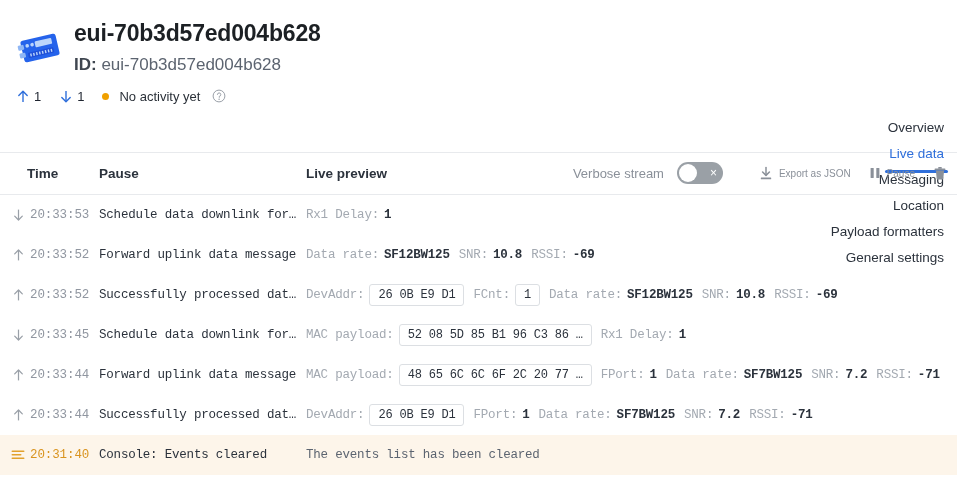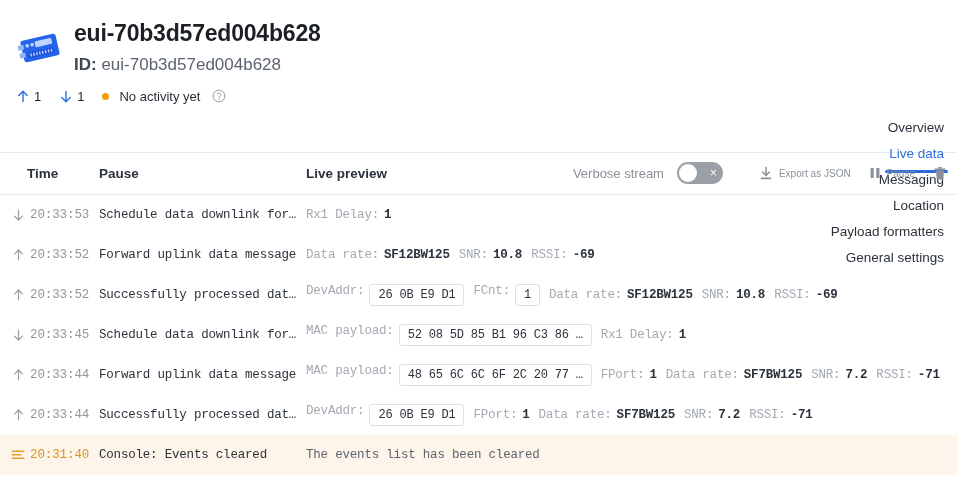--- a/index.html
+++ b/index.html
@@ -226,21 +226,21 @@
     position: absolute;
     left: 306px;
     display: flex;
     align-items: center;
     gap: 0;
     color: #9aa0a8;
     letter-spacing: -0.2px;
   }
   .row.highlight .c-data { color: #5c6470; }
 
-  .kv { display: inline-flex; margin-right: 9px; }
+  .kv { display: inline-flex; align-items: center; margin-right: 9px; }
   .kv .k { color: #a3a9b1; margin-right: 5px; }
   .kv .v { color: #2b323c; font-weight: 700; }
 
   .chip {
     display: inline-flex;
     align-items: center;
     border: 1px solid #dcdfe3;
     border-radius: 3px;
     background: #ffffff;
     padding: 4px 8px;

